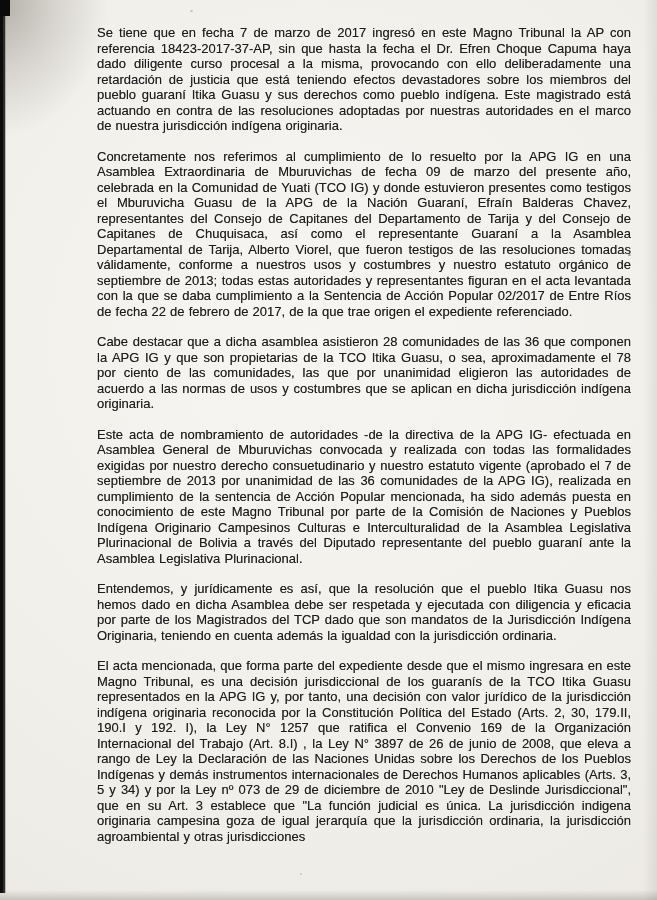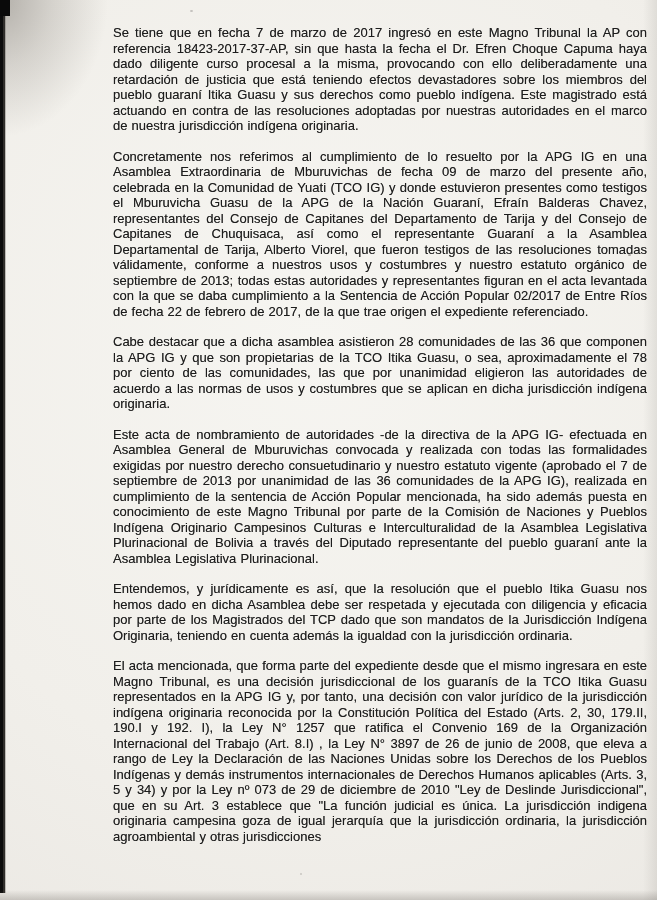--- a/index.html
+++ b/index.html
@@ -71,21 +71,21 @@
     top: 0;
     bottom: 0;
     right: 0;
     width: 14px;
     background: linear-gradient(to left,
       rgba(120, 116, 110, 0.14),
       rgba(120, 116, 110, 0.0));
   }
   .text-block {
     position: absolute;
-    left: 113px;
+    left: 97px;
     top: 25px;
     width: 534px;
     font-family: "Liberation Sans", sans-serif;
     font-size: 13px;
     line-height: 15.5px;
     color: var(--ink, #1d1d1d);
     text-align: justify;
   }
   .text-block p {
     margin: 0 0 15px 0;

